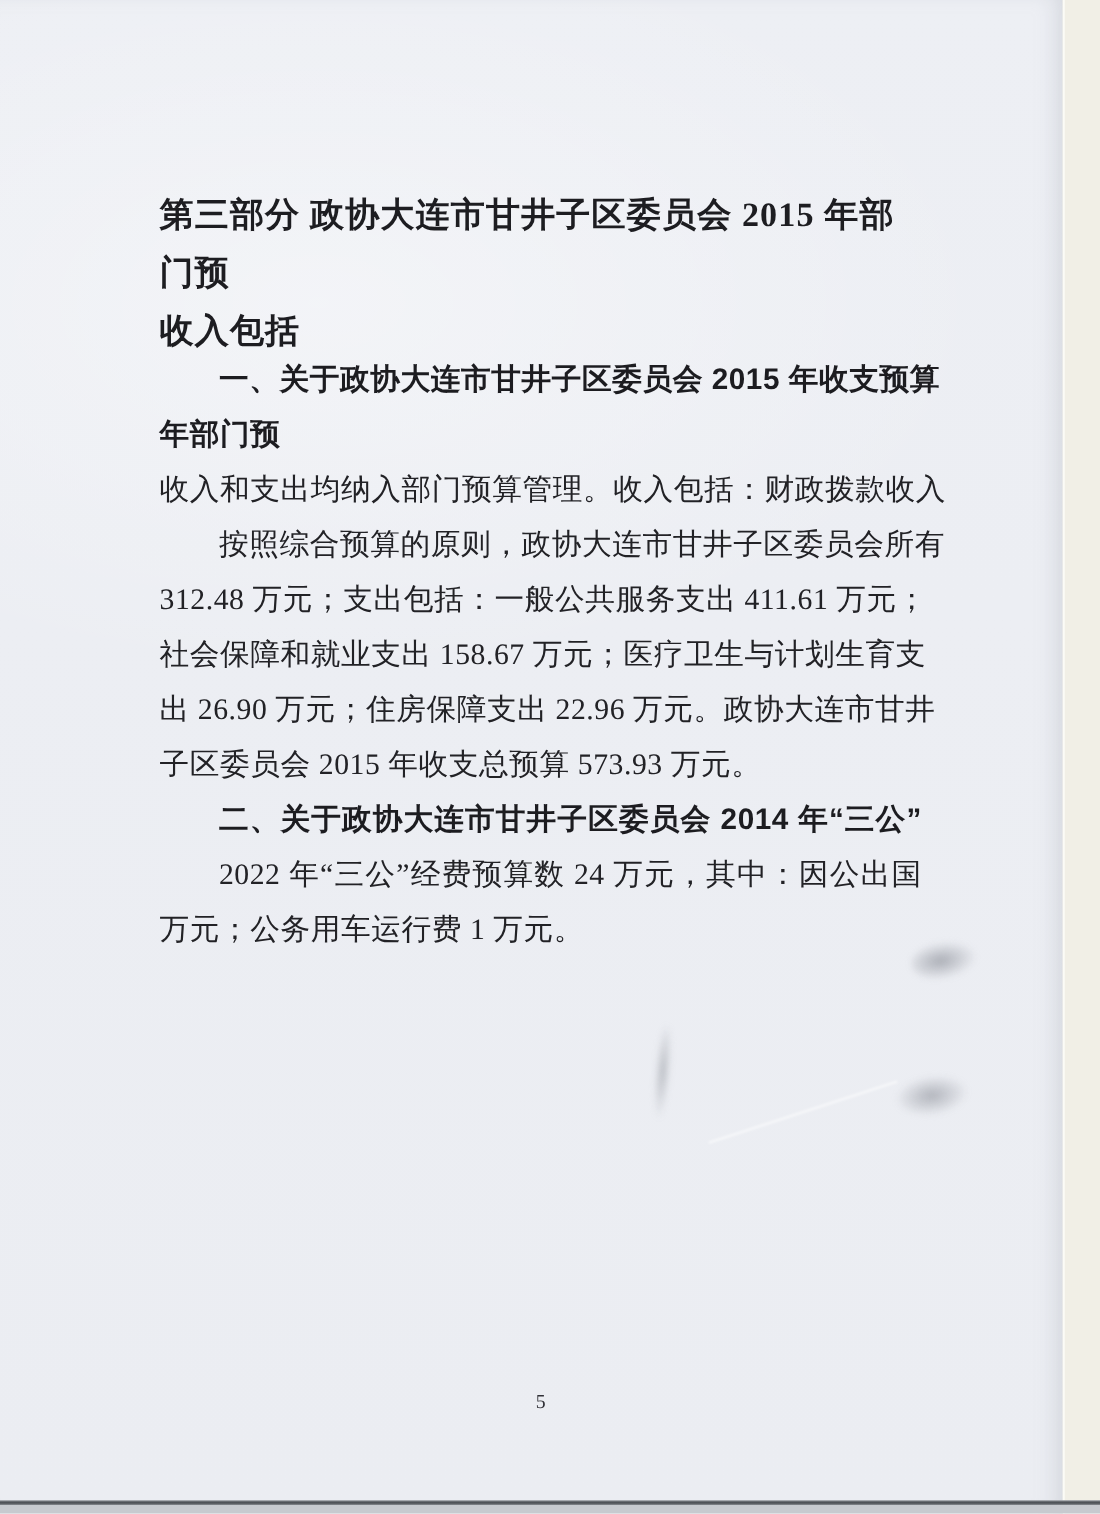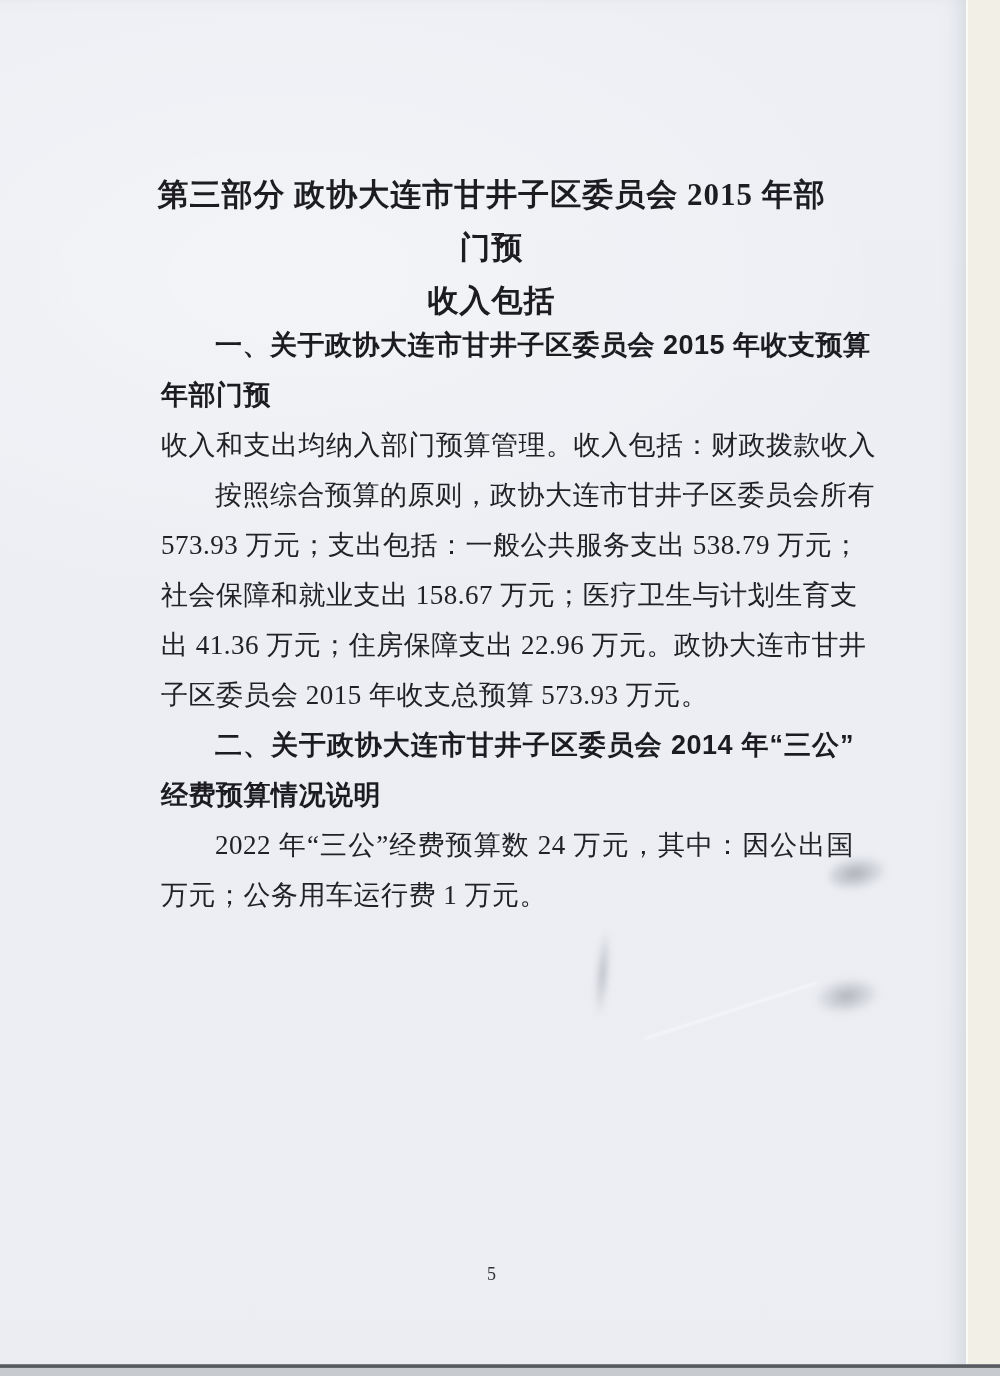--- a/index.html
+++ b/index.html
@@ -44,38 +44,37 @@
     width: 1000px;
     height: 4px;
     background: linear-gradient(180deg, #8b8f94 0%, #4e5257 45%, #6a6e73 100%);
     z-index: 6;
   }
   .doc-title {
     position: absolute;
     left: 145px;
     top: 168px;
     width: 693px;
-    text-align: center;
+    text-align: left;
     font-family: "Liberation Serif", "DejaVu Serif", serif;
     font-weight: 700;
     font-size: 31px;
     line-height: 53px;
     color: #1d1d21;
     letter-spacing: 1px;
   }
   .content {
     position: absolute;
     left: 145px;
     top: 320px;
     width: 693px;
     font-size: 27px;
     line-height: 50px;
     color: #222226;
     text-align: justify;
-    margin-left: 16px;
   }
   .line {
     text-align: justify;
     text-align-last: justify;
     letter-spacing: 0.5px;
     white-space: nowrap;
   }
   .line.last {
     text-align-last: left;
   }
@@ -140,27 +139,26 @@
       <div>收入包括</div>
     </div>
 
     <div class="content">
 
       <div class="line bold indent">一、关于政协大连市甘井子区委员会 2015 年收支预算</div>
       <div class="line bold last">年部门预</div>
 
       <div class="line">收入和支出均纳入部门预算管理。收入包括：财政拨款收入</div>
       <div class="line indent">按照综合预算的原则，政协大连市甘井子区委员会所有</div>
-      <div class="line">573.93 万元；支出包括：一般公共服务支出 538.79 万元；</div>
+      <div class="line">312.48 万元；支出包括：一般公共服务支出 411.61 万元；</div>
       <div class="line">社会保障和就业支出 158.67 万元；医疗卫生与计划生育支</div>
-      <div class="line">出 41.36 万元；住房保障支出 22.96 万元。政协大连市甘井</div>
+      <div class="line">出 26.90 万元；住房保障支出 22.96 万元。政协大连市甘井</div>
       <div class="line last">子区委员会 2015 年收支总预算 573.93 万元。</div>
 
       <div class="line bold indent">二、关于政协大连市甘井子区委员会 2014 年“三公”</div>
-      <div class="line bold last">经费预算情况说明</div>
 
       <div class="line indent">2022 年“三公”经费预算数 24 万元，其中：因公出国</div>
       <div class="line last">万元；公务用车运行费 1 万元。</div>
 
     </div>
 
     <div class="page-number">5</div>
 
     <div class="smudge smudge-1"></div>
     <div class="smudge smudge-2"></div>

